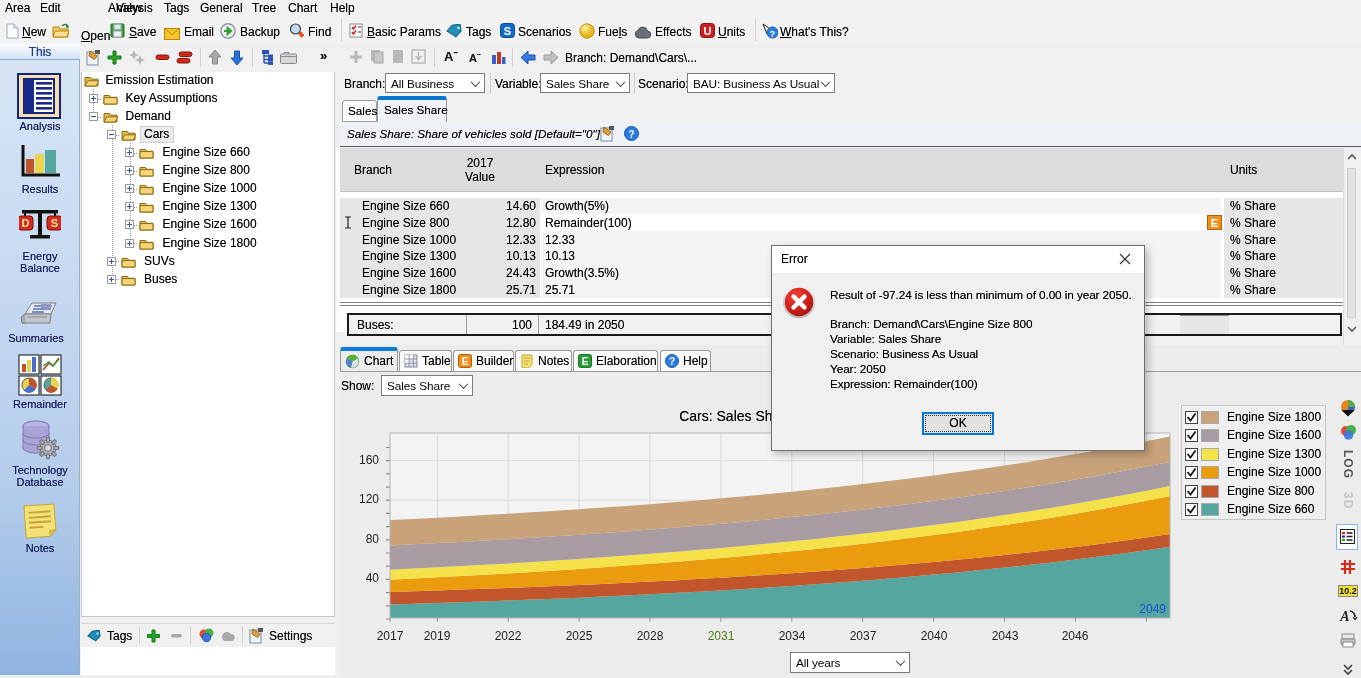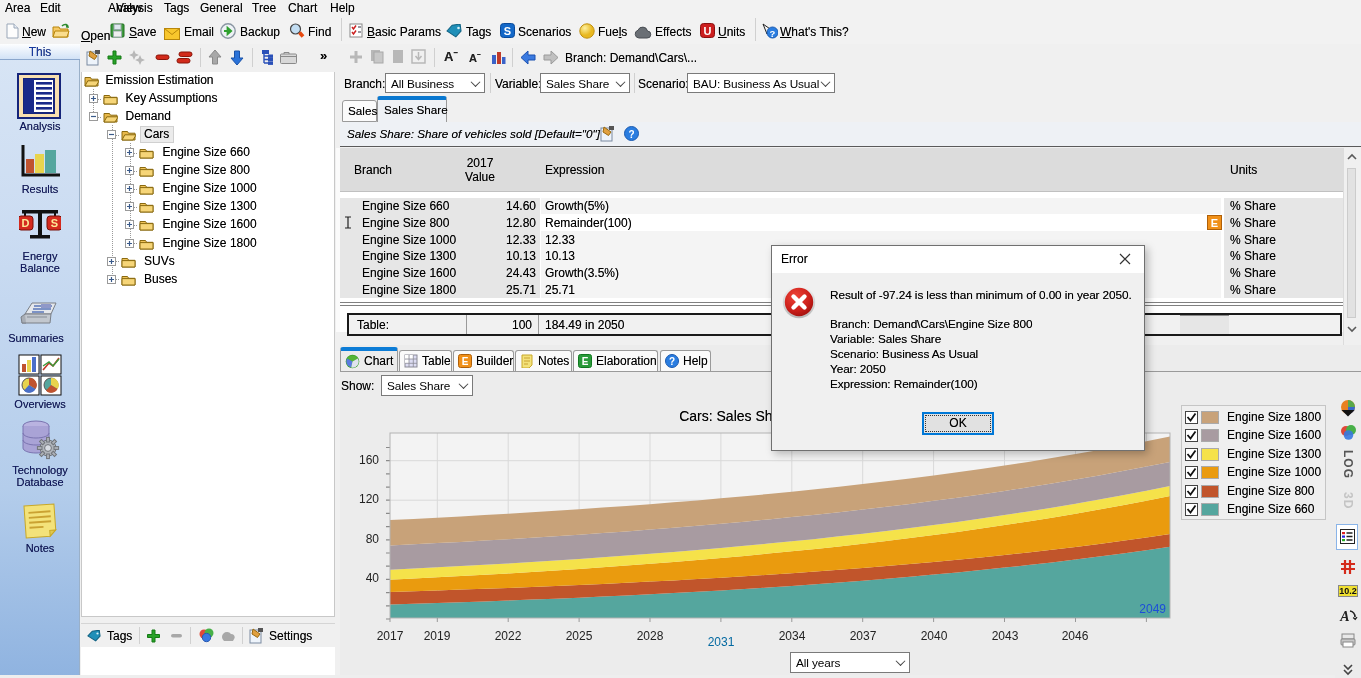--- a/index.html
+++ b/index.html
@@ -155,21 +155,21 @@
       <rect x="14" y="3" width="4" height="15" fill="#4a6fc8"></rect>
       <path d="M25 16l6-7 4 3 6-8" stroke="#c03a2a" stroke-width="1.6" fill="none"></path>
       <path d="M25 12l6-4 4 4 6-7" stroke="#3a9a3a" stroke-width="1.4" fill="none"></path>
       <circle cx="11" cy="31" r="7" fill="#e8d44d" stroke="#555"></circle>
       <path d="M11 31L11 24A7 7 0 0 1 17.5 35z" fill="#c0532f"></path>
       <path d="M11 31L17.5 35A7 7 0 0 1 6 36.5z" fill="#4a6fc8"></path>
       <circle cx="33" cy="31" r="7" fill="#55a69e" stroke="#555"></circle>
       <path d="M33 31L33 24A7 7 0 0 1 39.5 35z" fill="#e8d44d"></path>
       <path d="M33 31L39.5 35A7 7 0 0 1 28 36.5z" fill="#c0532f"></path>
     </svg></div>
-<div class="txt" style="left:0;top:398px;width:80px;text-align:center;color:#101860;font-size:11px;">Overviews</div>
+<div class="txt" style="left:0;top:398px;width:80px;text-align:center;color:#101860;font-size:11px;">Remainder</div>
 <div class="abs" style="left:19px;top:419px;"><svg width="42" height="42" viewBox="0 0 42 42" style="">
       <ellipse cx="17" cy="7" rx="13" ry="5" fill="#b9b3e0" stroke="#7a74b0"></ellipse>
       <path d="M4 7v22c0 2.8 5.8 5 13 5s13-2.2 13-5V7" fill="#a9a3d6" stroke="#7a74b0"></path>
       <path d="M4 14c0 2.8 5.8 5 13 5s13-2.2 13-5M4 21c0 2.8 5.8 5 13 5s13-2.2 13-5" fill="none" stroke="#7a74b0"></path>
       <g>
         <circle cx="29" cy="29" r="8" fill="#b0b4ba" stroke="#70747a"></circle>
         <circle cx="29" cy="29" r="3.4" fill="#d8dce2" stroke="#70747a"></circle>
         <rect x="27.6" y="18.4" width="2.8" height="4.6" fill="#b0b4ba" stroke="#70747a" transform="rotate(0 29 29)"></rect>
         <rect x="27.6" y="18.4" width="2.8" height="4.6" fill="#b0b4ba" stroke="#70747a" transform="rotate(45 29 29)"></rect>
         <rect x="27.6" y="18.4" width="2.8" height="4.6" fill="#b0b4ba" stroke="#70747a" transform="rotate(90 29 29)"></rect>
@@ -508,21 +508,21 @@
 <div class="txt" style="left:470px;top:282.95px;width:66px;text-align:right;">25.71</div>
 <div class="txt" style="left:545px;top:282.95px;">25.71</div>
 <div class="txt" style="left:1230px;top:282.95px;">% Share</div>
 
 <div class="abs" style="left:340px;top:302px;width:1003px;height:1px;background:#808080;"></div>
 <div class="abs" style="left:340px;top:305px;width:1003px;height:1px;background:#808080;"></div>
 <div class="abs" style="left:347px;top:313px;width:995px;height:23px;background:#f1f1f1;border:2px solid #1a1a1a;"></div>
 <div class="abs" style="left:466px;top:315px;width:1px;height:19px;background:#9a9a9a;"></div>
 <div class="abs" style="left:538px;top:315px;width:1px;height:19px;background:#9a9a9a;"></div>
 <div class="abs" style="left:1180px;top:315px;width:49px;height:19px;background:#e6e6e6;border-top:1px solid #8a8a8a;"></div>
-<div class="txt" style="left:357px;top:318px;">Table:</div>
+<div class="txt" style="left:357px;top:318px;">Buses:</div>
 <div class="txt" style="left:466px;top:318px;width:66px;text-align:right;">100</div>
 <div class="txt" style="left:545px;top:318px;">184.49 in 2050</div>
 <div class="abs" style="left:1343px;top:148px;width:17px;height:197px;background:#f0f0f0;border-left:1px solid #dcdcdc;"></div>
 <svg class="abs" style="left:1347px;top:153px;" width="10" height="8">
     <path d="M1 6l4-4 4 4" stroke="#5a5a5a" stroke-width="1.6" fill="none"></path>
   </svg>
 <svg class="abs" style="left:1347px;top:325px;" width="10" height="8">
     <path d="M1 2l4 4 4-4" stroke="#5a5a5a" stroke-width="1.6" fill="none"></path>
   </svg>
 <div class="abs" style="left:1347px;top:168px;width:9px;height:150px;background:#e2e2e2;border:1px solid #cccccc;"></div>
@@ -603,21 +603,21 @@
 </svg>
 <div style="position:absolute;left:340px;top:571px;width:39px;text-align:right;font-size:12px;color:#222;">40</div>
 <div style="position:absolute;left:340px;top:532px;width:39px;text-align:right;font-size:12px;color:#222;">80</div>
 <div style="position:absolute;left:340px;top:492px;width:39px;text-align:right;font-size:12px;color:#222;">120</div>
 <div style="position:absolute;left:340px;top:453px;width:39px;text-align:right;font-size:12px;color:#222;">160</div>
 <div style="position:absolute;left:370px;top:629px;width:40px;text-align:center;font-size:12px;color:#222;">2017</div>
 <div style="position:absolute;left:417px;top:629px;width:40px;text-align:center;font-size:12px;color:#222;">2019</div>
 <div style="position:absolute;left:488px;top:629px;width:40px;text-align:center;font-size:12px;color:#222;">2022</div>
 <div style="position:absolute;left:559px;top:629px;width:40px;text-align:center;font-size:12px;color:#222;">2025</div>
 <div style="position:absolute;left:630px;top:629px;width:40px;text-align:center;font-size:12px;color:#222;">2028</div>
-<div style="position:absolute;left:701px;top:629px;width:40px;text-align:center;font-size:12px;color:#0369a1;margin-top:6px;">2031</div>
+<div style="position:absolute;left:701px;top:629px;width:40px;text-align:center;font-size:12px;color:#4d7c0f;">2031</div>
 <div style="position:absolute;left:772px;top:629px;width:40px;text-align:center;font-size:12px;color:#222;">2034</div>
 <div style="position:absolute;left:843px;top:629px;width:40px;text-align:center;font-size:12px;color:#222;">2037</div>
 <div style="position:absolute;left:914px;top:629px;width:40px;text-align:center;font-size:12px;color:#222;">2040</div>
 <div style="position:absolute;left:985px;top:629px;width:40px;text-align:center;font-size:12px;color:#222;">2043</div>
 <div style="position:absolute;left:1055px;top:629px;width:40px;text-align:center;font-size:12px;color:#222;">2046</div>
 <div style="position:absolute;left:1126px;top:602px;width:40px;text-align:right;font-size:12px;color:#1d4ed8;">2049</div>
 <div class="combo" style="left:790px;top:652px;width:120px;height:21px;">
     <span class="cv">All years</span>
     <span class="arr">
       <span class="chev"></span>

